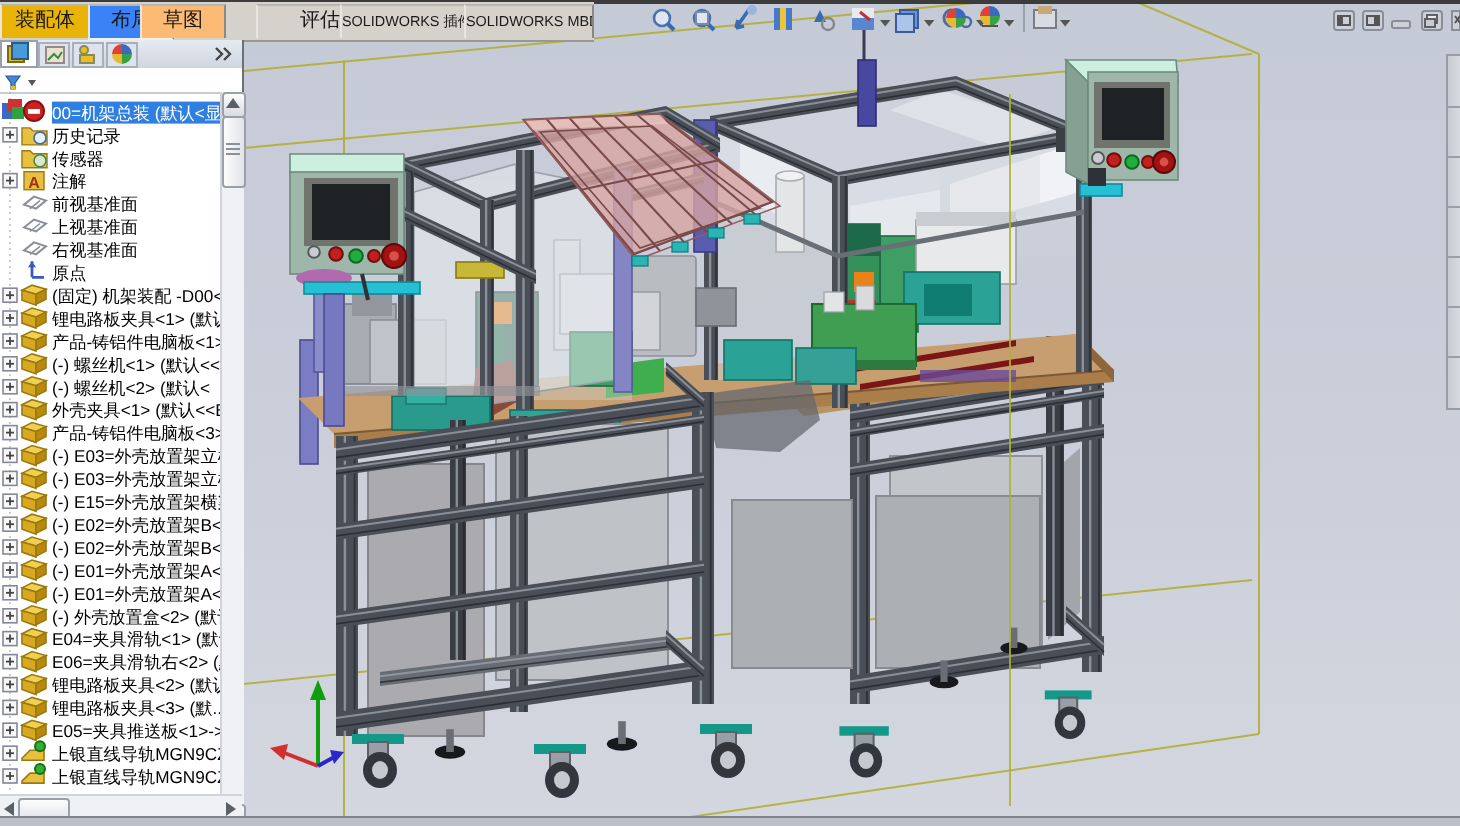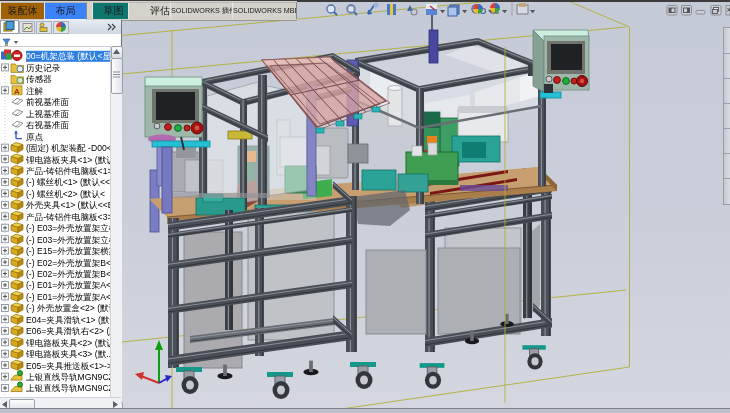--- a/index.html
+++ b/index.html
@@ -278,23 +278,23 @@
         <polygon points="159,340 155,350 163,350" fill="#0e9e0e"></polygon>
         <line x1="159" y1="383" x2="141" y2="376" stroke="#d03030"></line>
         <polygon points="135,374 144,372 142,380" fill="#d03030"></polygon>
         <line x1="159" y1="383" x2="168" y2="378" stroke="#2828c8"></line>
         <polygon points="172,376 165,375 167,382" fill="#2828c8"></polygon>
       </g>
       <line x1="505" y1="47" x2="505" y2="403" stroke="#b3af35" stroke-width="1" opacity="0.85"></line>
     </svg>
 <div class="abs" style="left:0;top:0;width:730px;height:2px;background:#3c3c3c"></div>
 <div class="abs" style="left:0;top:1px;width:297px;height:19px;background:#d5d2cb;border-bottom:1px solid #9a9893;font-size:10px;color:#1a1a1a;">
-<div class="abs" style="left:0px;top:1px;width:43px;height:16px;background:#a16207;border-right:1px solid #8a8884;border-left:1px solid #e8e6e0;border-top:1px solid #b8b6b0;text-align:center;line-height:16px;white-space:nowrap;overflow:hidden;font-size:10px;">装配体</div>
+<div class="abs" style="left:0px;top:1px;width:43px;height:16px;background:#eab308;border-right:1px solid #8a8884;border-left:1px solid #e8e6e0;border-top:1px solid #b8b6b0;text-align:center;line-height:16px;white-space:nowrap;overflow:hidden;font-size:10px;">装配体</div>
 <div class="abs" style="left:44px;top:1px;width:41px;height:16px;background:#3b82f6;border-bottom:1px solid #f2f0ea;border-right:1px solid #8a8884;border-left:1px solid #e8e6e0;border-top:1px solid #b8b6b0;text-align:center;line-height:16px;white-space:nowrap;overflow:hidden;font-size:10px;">布局</div>
-<div class="abs" style="left:92px;top:1px;width:41px;height:16px;background:#0f766e;border-right:1px solid #8a8884;border-left:1px solid #e8e6e0;border-top:1px solid #b8b6b0;text-align:center;line-height:16px;white-space:nowrap;overflow:hidden;font-size:10px;">草图</div>
+<div class="abs" style="left:70px;top:1px;width:41px;height:16px;background:#fdba74;border-right:1px solid #8a8884;border-left:1px solid #e8e6e0;border-top:1px solid #b8b6b0;text-align:center;line-height:16px;white-space:nowrap;overflow:hidden;font-size:10px;">草图</div>
 <div class="abs" style="left:128px;top:1px;width:41px;height:16px;background:#d5d2cb;border-right:1px solid #8a8884;border-left:1px solid #e8e6e0;border-top:1px solid #b8b6b0;text-align:right;line-height:16px;white-space:nowrap;overflow:hidden;font-size:10px;">评估</div>
 <div class="abs" style="left:170px;top:1px;width:61px;height:16px;background:#d5d2cb;border-right:1px solid #8a8884;border-left:1px solid #e8e6e0;border-top:1px solid #b8b6b0;text-align:center;line-height:16px;white-space:nowrap;overflow:hidden;font-size:7.2px;">SOLIDWORKS 插件</div>
 <div class="abs" style="left:232px;top:1px;width:63px;height:16px;background:#d5d2cb;border-right:1px solid #8a8884;border-left:1px solid #e8e6e0;border-top:1px solid #b8b6b0;text-align:center;line-height:16px;white-space:nowrap;overflow:hidden;font-size:7.2px;">SOLIDWORKS MBD</div>
 </div>
 <svg class="abs" style="left:318px;top:0" width="240" height="20" viewBox="0 0 240 20">
       <circle cx="13" cy="9" r="4" fill="#dfe6f2" stroke="#4a72ae" stroke-width="1.3"></circle>
       <line x1="16" y1="12" x2="19" y2="15" stroke="#3a6ab0" stroke-width="2"></line>
       <circle cx="33" cy="9" r="4" fill="#dfe6f2" stroke="#4a72ae" stroke-width="1.3"></circle>
       <line x1="36" y1="12" x2="39" y2="15" stroke="#3a6ab0" stroke-width="2"></line>
       <rect x="30" y="6" width="6" height="6" fill="none" stroke="#7a8aa8" stroke-width="1"></rect>

